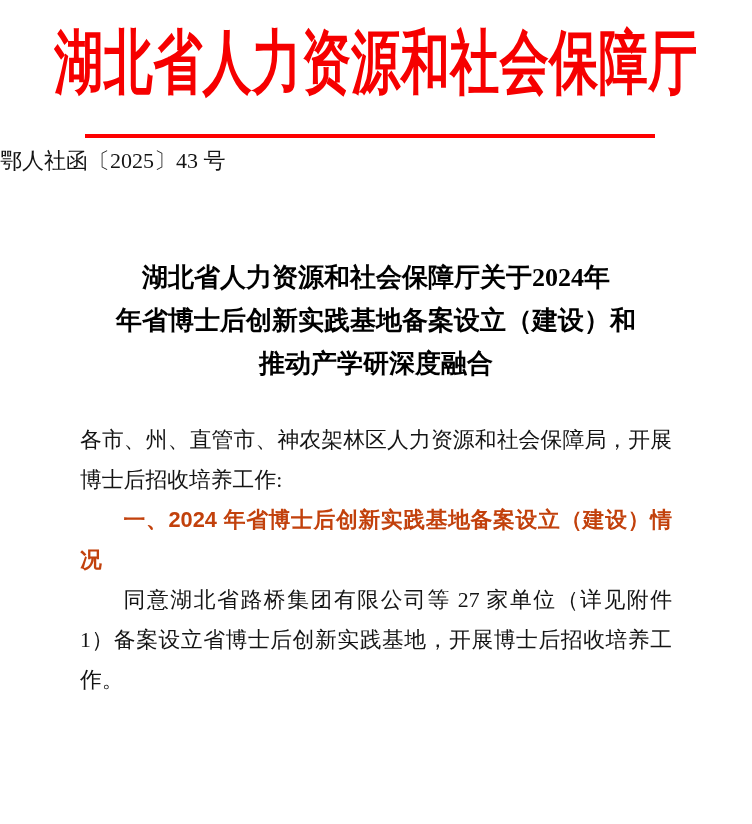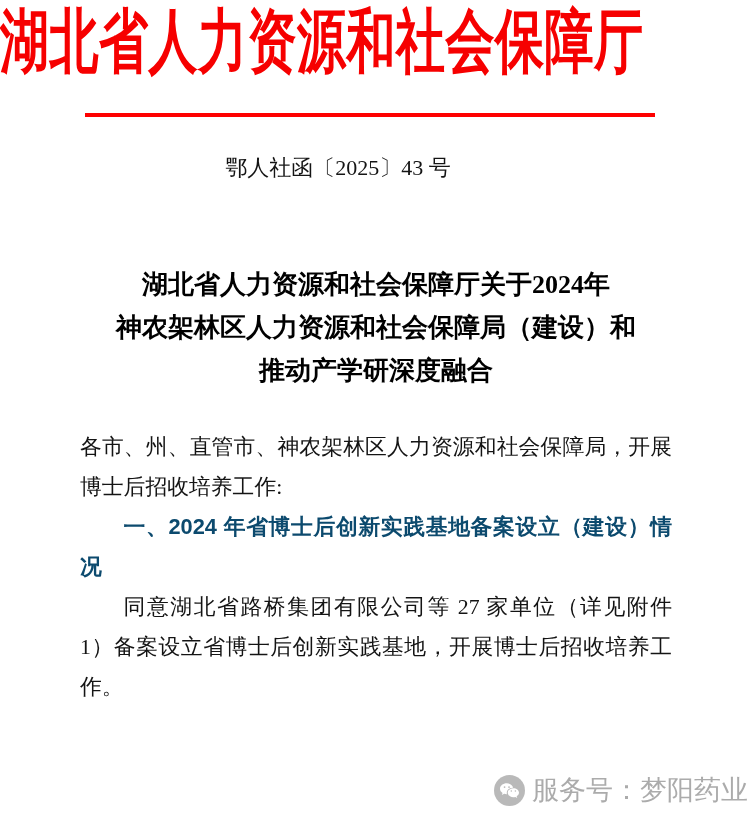--- a/index.html
+++ b/index.html
@@ -7,22 +7,23 @@
     position: relative;
     width: 752px;
     height: 824px;
     background: #ffffff;
     overflow: hidden;
     font-family: "Liberation Serif", "DejaVu Serif", serif;
     color: #141414;
   }
   
   .masthead {
-    padding-top: 13px;
+    padding-top: 34px;
     height: 57px;
+    text-align: center;
     white-space: nowrap;
   }
   .masthead-text {
     display: inline-block;
     font-size: 49px;
     line-height: 57px;
     font-weight: bold;
     color: #f60000;
     transform: scaleY(1.42);
     transform-origin: 50% 50%;
@@ -31,22 +32,22 @@
   
   .red-rule {
     margin-top: 43px;
     margin-left: 85px;
     width: 570px;
     height: 4px;
     background: #fe0000;
   }
   
   .doc-number {
-    margin-top: 38px;
-    text-align: center;
+    margin-top: 10px;
+    text-align: left;
     padding-right: 76px;
     font-size: 22px;
     line-height: 26px;
     color: #141414;
   }
   
   .doc-title {
     margin-top: 82px;
     text-align: center;
     font-size: 26px;
@@ -63,21 +64,21 @@
     line-height: 40px;
     text-align: justify;
     color: #141414;
   }
   .body-block p { margin: 0; }
   .p-indent { text-indent: 2em; }
   .section-heading {
     font-family: "Liberation Sans", "DejaVu Sans", sans-serif;
     font-weight: bold;
     text-indent: 2em;
-    color: #0c4a6e;
+    color: #c2410c;
   }
   
   .watermark {
     position: absolute;
     top: 774px;
     right: 4px;
     display: flex;
     align-items: center;
     gap: 7px;
     pointer-events: none;
@@ -99,35 +100,25 @@
   <div class="masthead">
     <span class="masthead-text">湖北省人力资源和社会保障厅</span>
   </div>
 
   <div class="red-rule"></div>
 
   <div class="doc-number">鄂人社函〔2025〕43 号</div>
 
   <h1 class="doc-title" style="margin:0; margin-top:82px;">
     <span class="title-line">湖北省人力资源和社会保障厅关于2024年</span>
-    <span class="title-line">神农架林区人力资源和社会保障局（建设）和</span>
+    <span class="title-line">年省博士后创新实践基地备案设立（建设）和</span>
     <span class="title-line">推动产学研深度融合</span>
   </h1>
 
   <div class="body-block">
     <p>各市、州、直管市、神农架林区人力资源和社会保障局，开展博士后招收培养工作:</p>
     <p class="section-heading">一、2024 年省博士后创新实践基地备案设立（建设）情况</p>
     <p class="p-indent">同意湖北省路桥集团有限公司等 27 家单位（详见附件 1）备案设立省博士后创新实践基地，开展博士后招收培养工作。</p>
 
   </div>
 
-  <div class="watermark">
-    <span class="watermark-icon">
-      <svg width="31" height="31" viewBox="0 0 32 32" xmlns="http://www.w3.org/2000/svg">
-        <circle cx="16" cy="16" r="16" fill="#8f8f8f"></circle>
-        <path fill="#ffffff" d="M13.2 8.6c-3.9 0-7 2.5-7 5.6 0 1.8 1 3.3 2.6 4.3l-.7 2.1 2.4-1.2c.8.2 1.6.4 2.5.4h.4a4.6 4.6 0 0 1-.2-1.4c0-2.9 2.8-5.2 6.2-5.2h.4c-.6-2.6-3.3-4.6-6.6-4.6zm-2.3 2.9a.9.9 0 1 1 0 1.8.9.9 0 0 1 0-1.8zm4.6 0a.9.9 0 1 1 0 1.8.9.9 0 0 1 0-1.8z"></path>
-        <path fill="#ffffff" d="M25.8 18.3c0-2.6-2.6-4.7-5.8-4.7s-5.8 2.1-5.8 4.7 2.6 4.7 5.8 4.7c.7 0 1.4-.1 2-.3l2 1-.6-1.7c1.4-.9 2.4-2.2 2.4-3.7zm-7.9-1a.8.8 0 1 1 0-1.6.8.8 0 0 1 0 1.6zm4.2 0a.8.8 0 1 1 0-1.6.8.8 0 0 1 0 1.6z"></path>
-      </svg>
-    </span>
-    <span class="watermark-label">服务号：梦阳药业</span>
-  </div>
 
 </div>
 
 </body></html>

